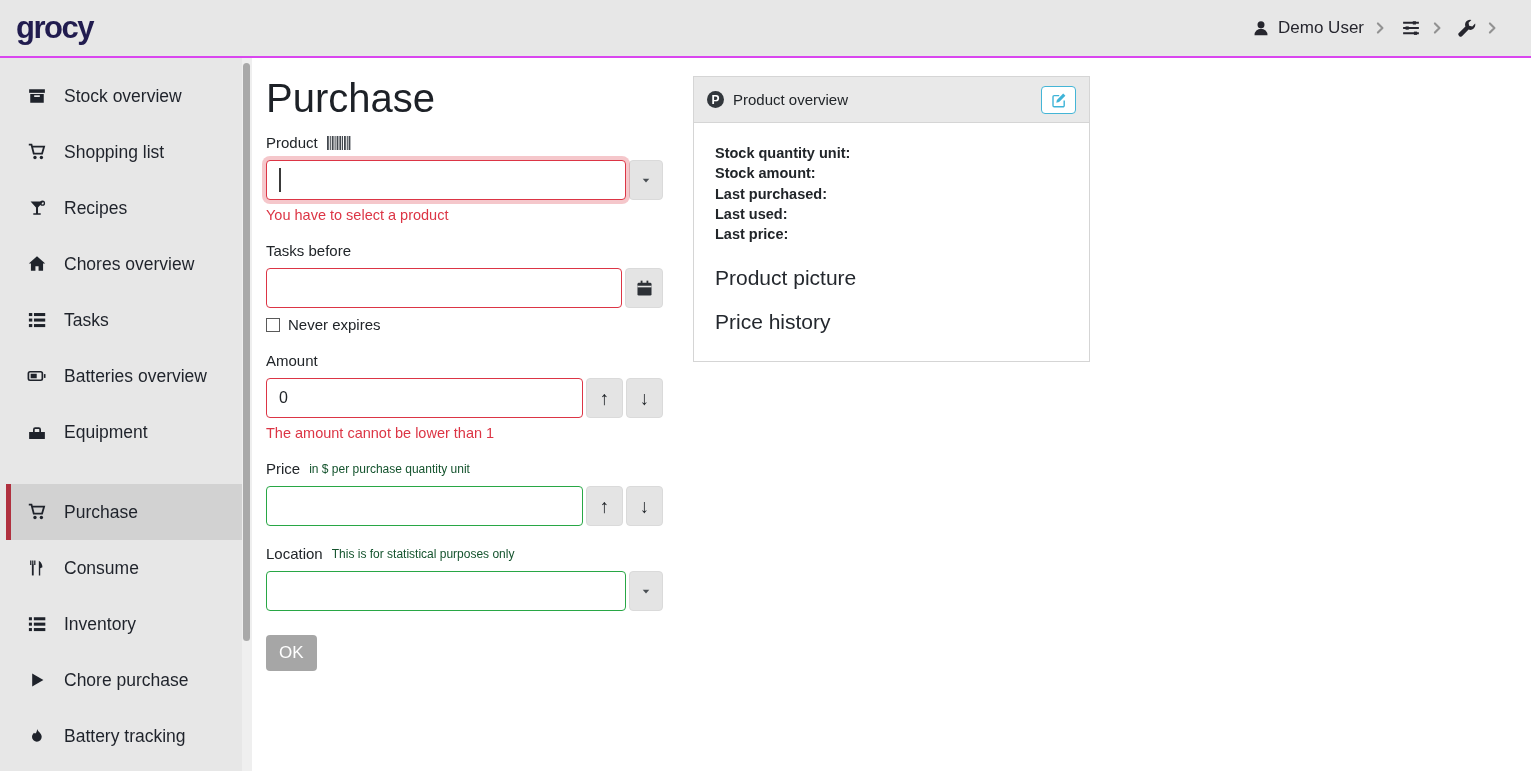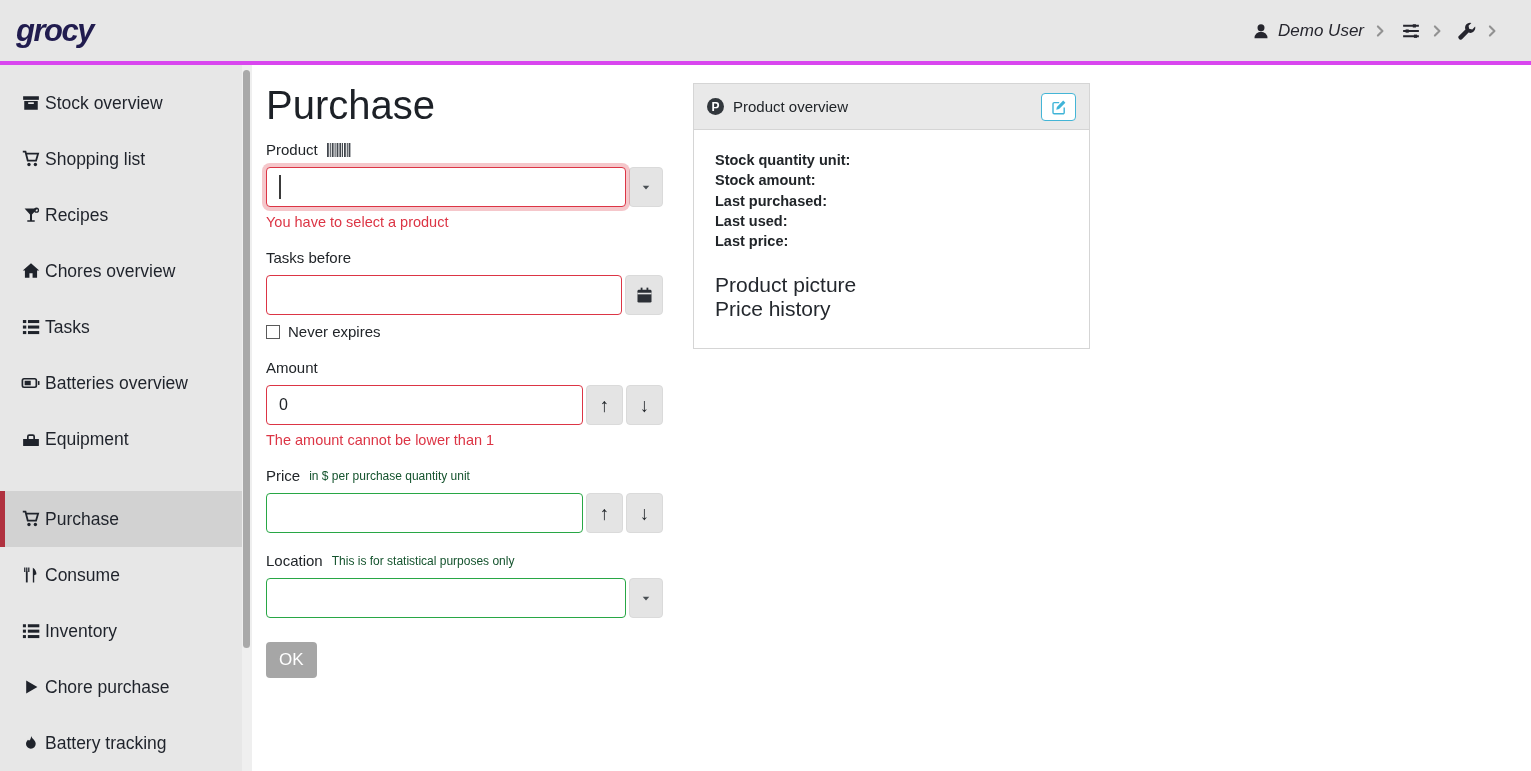--- a/index.html
+++ b/index.html
@@ -1,34 +1,34 @@
 <!DOCTYPE html>
 <html><head>
 <meta charset="utf-8">
 <style>
   * { box-sizing:border-box; margin:0; padding:0; }
   html,body { width:1531px; height:771px; }
   body { font-family:"Liberation Sans", sans-serif; color:#212529; background:#fff; overflow:hidden; }
   svg { display:block; }
 
   
-  .topbar { height:65px; background:#e7e7e7; border-bottom:4px solid #d946ef;
-            display:flex; align-items:center; justify-content:space-between; padding:0 32px 0 16px;font-style:italic; }
+  .topbar { height:58px; background:#e7e7e7; border-bottom:2px solid #d946ef;
+            display:flex; align-items:center; justify-content:space-between; padding:0 32px 0 16px; }
   .logo { font-size:31px; font-weight:bold; color:#211c4f; letter-spacing:-1.5px; cursor:pointer; }
   .topnav { display:flex; align-items:center; gap:14px; font-size:17px; color:#26262e; }
   .topnav .group { display:flex; align-items:center; gap:9px; cursor:pointer; }
   .chev { opacity:.95; }
 
   
   .layout { display:flex; height:713px; }
 
   
   .sidebar { width:252px; background:#e7e7e7; position:relative; padding-top:10px; flex-shrink:0; }
-  .nav-item { height:56px; display:flex; align-items:center; gap:5px; padding-left:16px;
-              font-size:17.5px; color:#1f232b; cursor:pointer; border-left:5px solid transparent; }
+  .nav-item { height:56px; display:flex; align-items:center; gap:18px; padding-left:16px;
+              font-size:17.5px; color:#1f232b; cursor:pointer; border-left:5px solid transparent;margin-left:6px; }
   .nav-item .nicon { width:19px; display:flex; justify-content:center; }
   .nav-item.active { background:#d2d2d2; border-left-color:#b0313f; }
   .nav-item.group-start { margin-top:24px; }
   .sb-track { position:absolute; top:0; right:0; width:10px; height:100%; background:#efefef; cursor:pointer; }
   .sb-thumb { position:absolute; top:5px; left:1px; width:7px; height:578px; background:#a9a9a9; border-radius:4px; cursor:grab; }
 
   
   .main { flex:1; background:#fff; padding:18px 0 0 14px; display:flex; align-items:flex-start; }
   .form-col { width:397px; margin-right:30px; }
   .page-title { font-size:40px; font-weight:400; color:#1d2127; margin-bottom:13px; }
@@ -64,21 +64,21 @@
                  display:flex; align-items:center; justify-content:space-between; }
   .card-title { display:flex; align-items:center; gap:9px; font-size:15px; color:#212529; }
   .p-badge { width:17px; height:17px; border-radius:50%; background:#32373c; color:#fff; font-size:12px;
              font-weight:bold; display:flex; align-items:center; justify-content:center; }
   .edit-btn { width:35px; height:28px; border:1px solid #44b5d6; border-radius:4px; background:#fff;
               display:flex; align-items:center; justify-content:center; cursor:pointer; color:#3fb4d8; }
   .card-body { padding:20px 21px 27px; }
   .stat { font-size:14.5px; font-weight:bold; line-height:1.4; color:#212529; }
   .section-title { font-size:21px; font-weight:400; color:#24282e; }
   .section-title.first { margin-top:22px; }
-  .section-title.second { }
+  .section-title.second { margin-top:20px; }
 </style>
 </head>
 <body>
 
 <div class="topbar">
   <div class="logo">grocy</div>
   <div class="topnav">
     <div class="group">
       <span>
         <svg width="16" height="16" viewBox="0 0 16 16" fill="#26262e">

